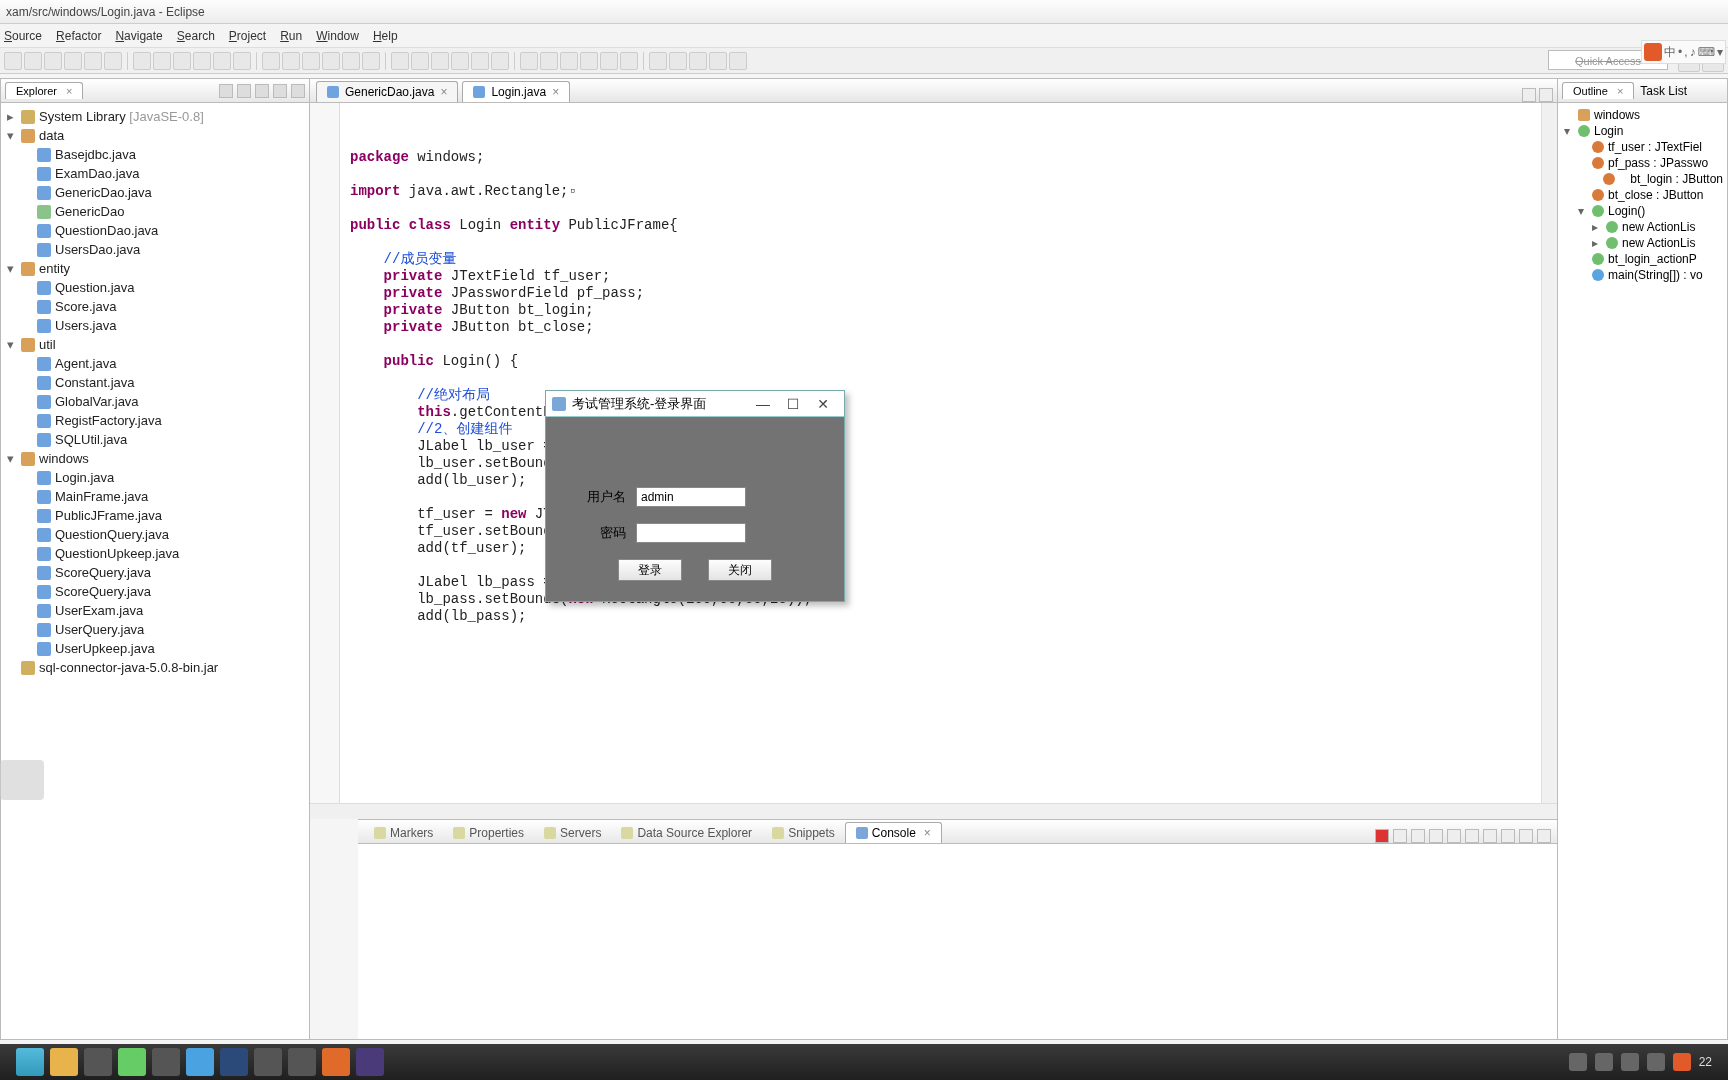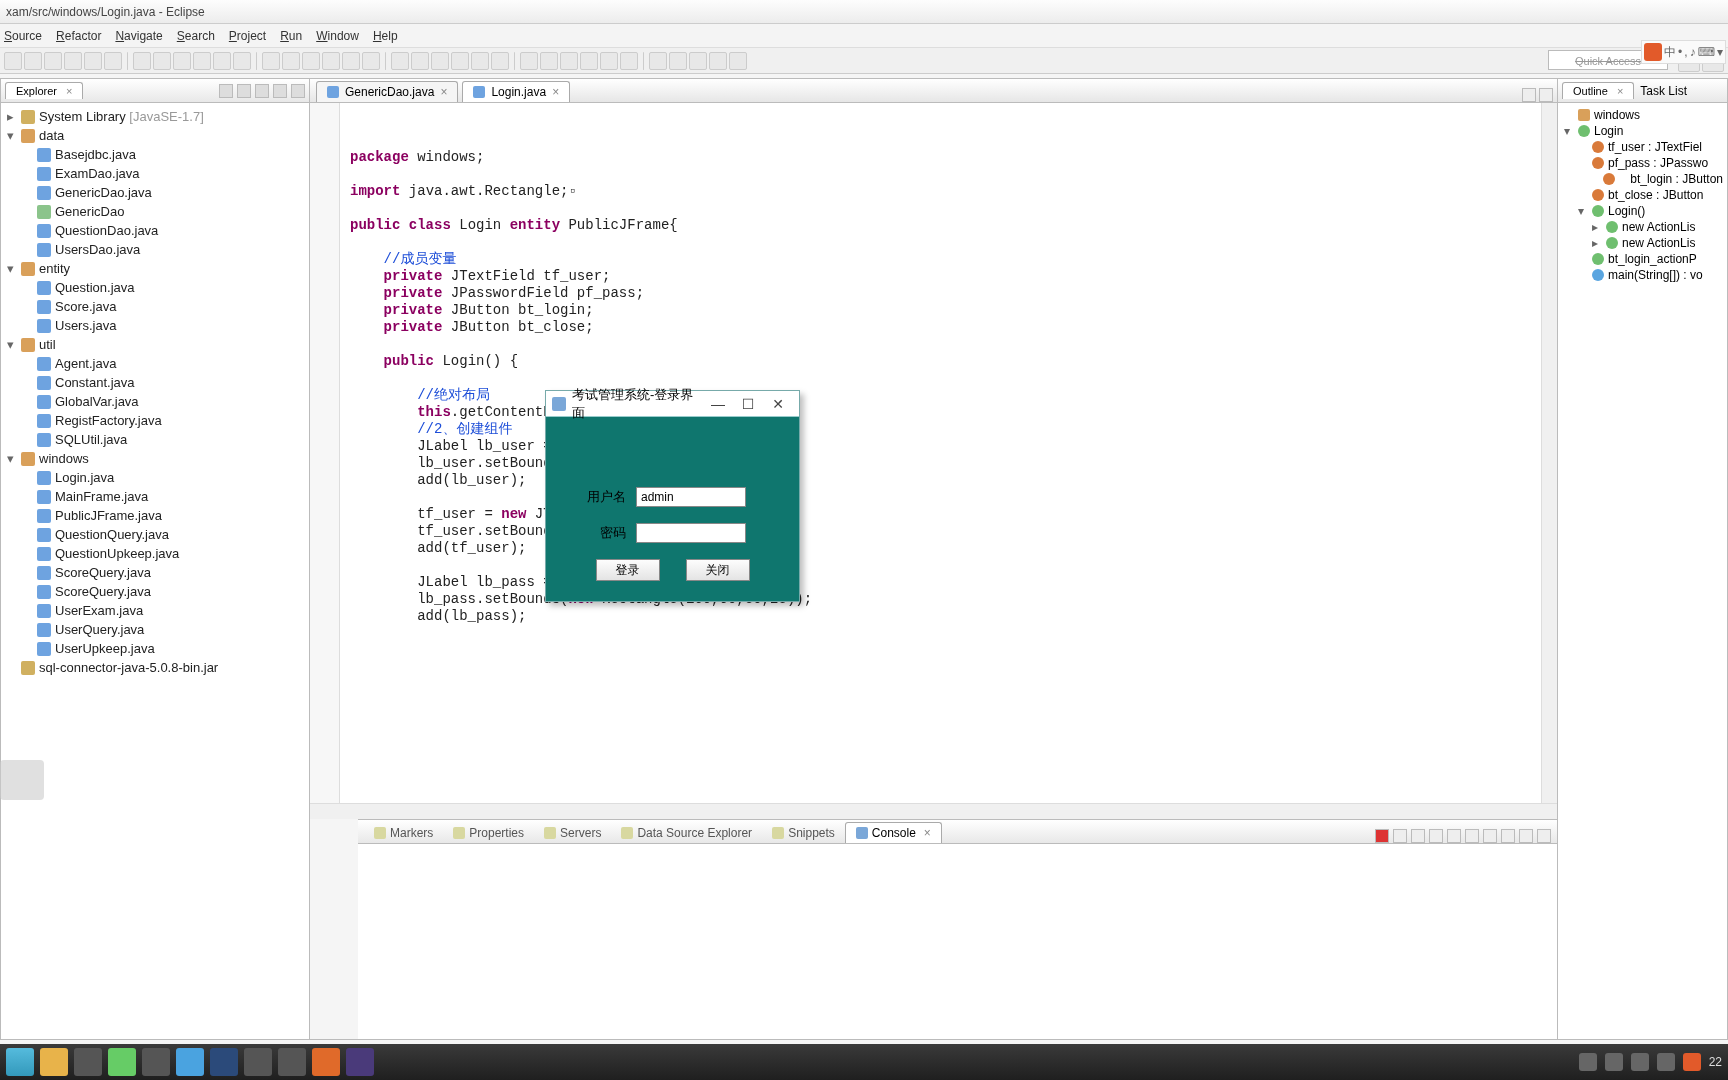--- a/index.html
+++ b/index.html
@@ -233,37 +233,37 @@
 .orow .olbl{white-space:nowrap; overflow:hidden; text-overflow:clip;}
 
 
 .taskbar {
   position:absolute;
   bottom:0; left:0; right:0;
   height:36px;
   background: linear-gradient(#3a3a3a,#1f1f1f);
   display:flex;
   align-items:center;
-  padding:0 6px;
+  padding:0 16px;
   gap:6px;
 }
 .taskbar .ticon{
   width:28px;height:28px;
   background:#555;
   border-radius:3px;
 }
 .taskbar .tray{ margin-left:auto; display:flex; align-items:center; gap:8px; color:#ddd; font-size:12px;}
 .tray .ticon{width:18px;height:18px;background:#666;}
 
 
 .dialog {
   position:absolute;
   left:545px; top:390px;
-  width:255px;
-  background:#0f766e;
+  width:300px;
+  background:#737373;
   border:1px solid #7aa;
   box-shadow: 4px 4px 6px rgba(0,0,0,0.25);
 }
 .dialog-title {
   height:26px;
   background:#fff;
   display:flex;
   align-items:center;
   padding:0 6px;
   border-bottom:1px solid #9cc;
@@ -389,21 +389,21 @@
         <div class="mini"></div>
         <div class="mini"></div>
         <div class="mini"></div>
         <div class="mini"></div>
       </div>
     </div>
     <div class="tree" id="tree">
         <div class="tree-row" style="padding-left: 4px;">
           <span class="caret">▸</span>
           <span class="ico lib"></span>
-          <span class="lbl">System Library <span class="jre">[JavaSE-1.7]</span></span>
+          <span class="lbl">System Library <span class="jre">[JavaSE-0.8]</span></span>
         </div>
         <div class="tree-row" style="padding-left: 4px;">
           <span class="caret">▾</span>
           <span class="ico pkg"></span>
           <span class="lbl">data</span>
         </div>
         <div class="tree-row" style="padding-left: 20px;">
           <span class="caret"></span>
           <span class="ico jfile"></span>
           <span class="lbl">Basejdbc.java</span>

